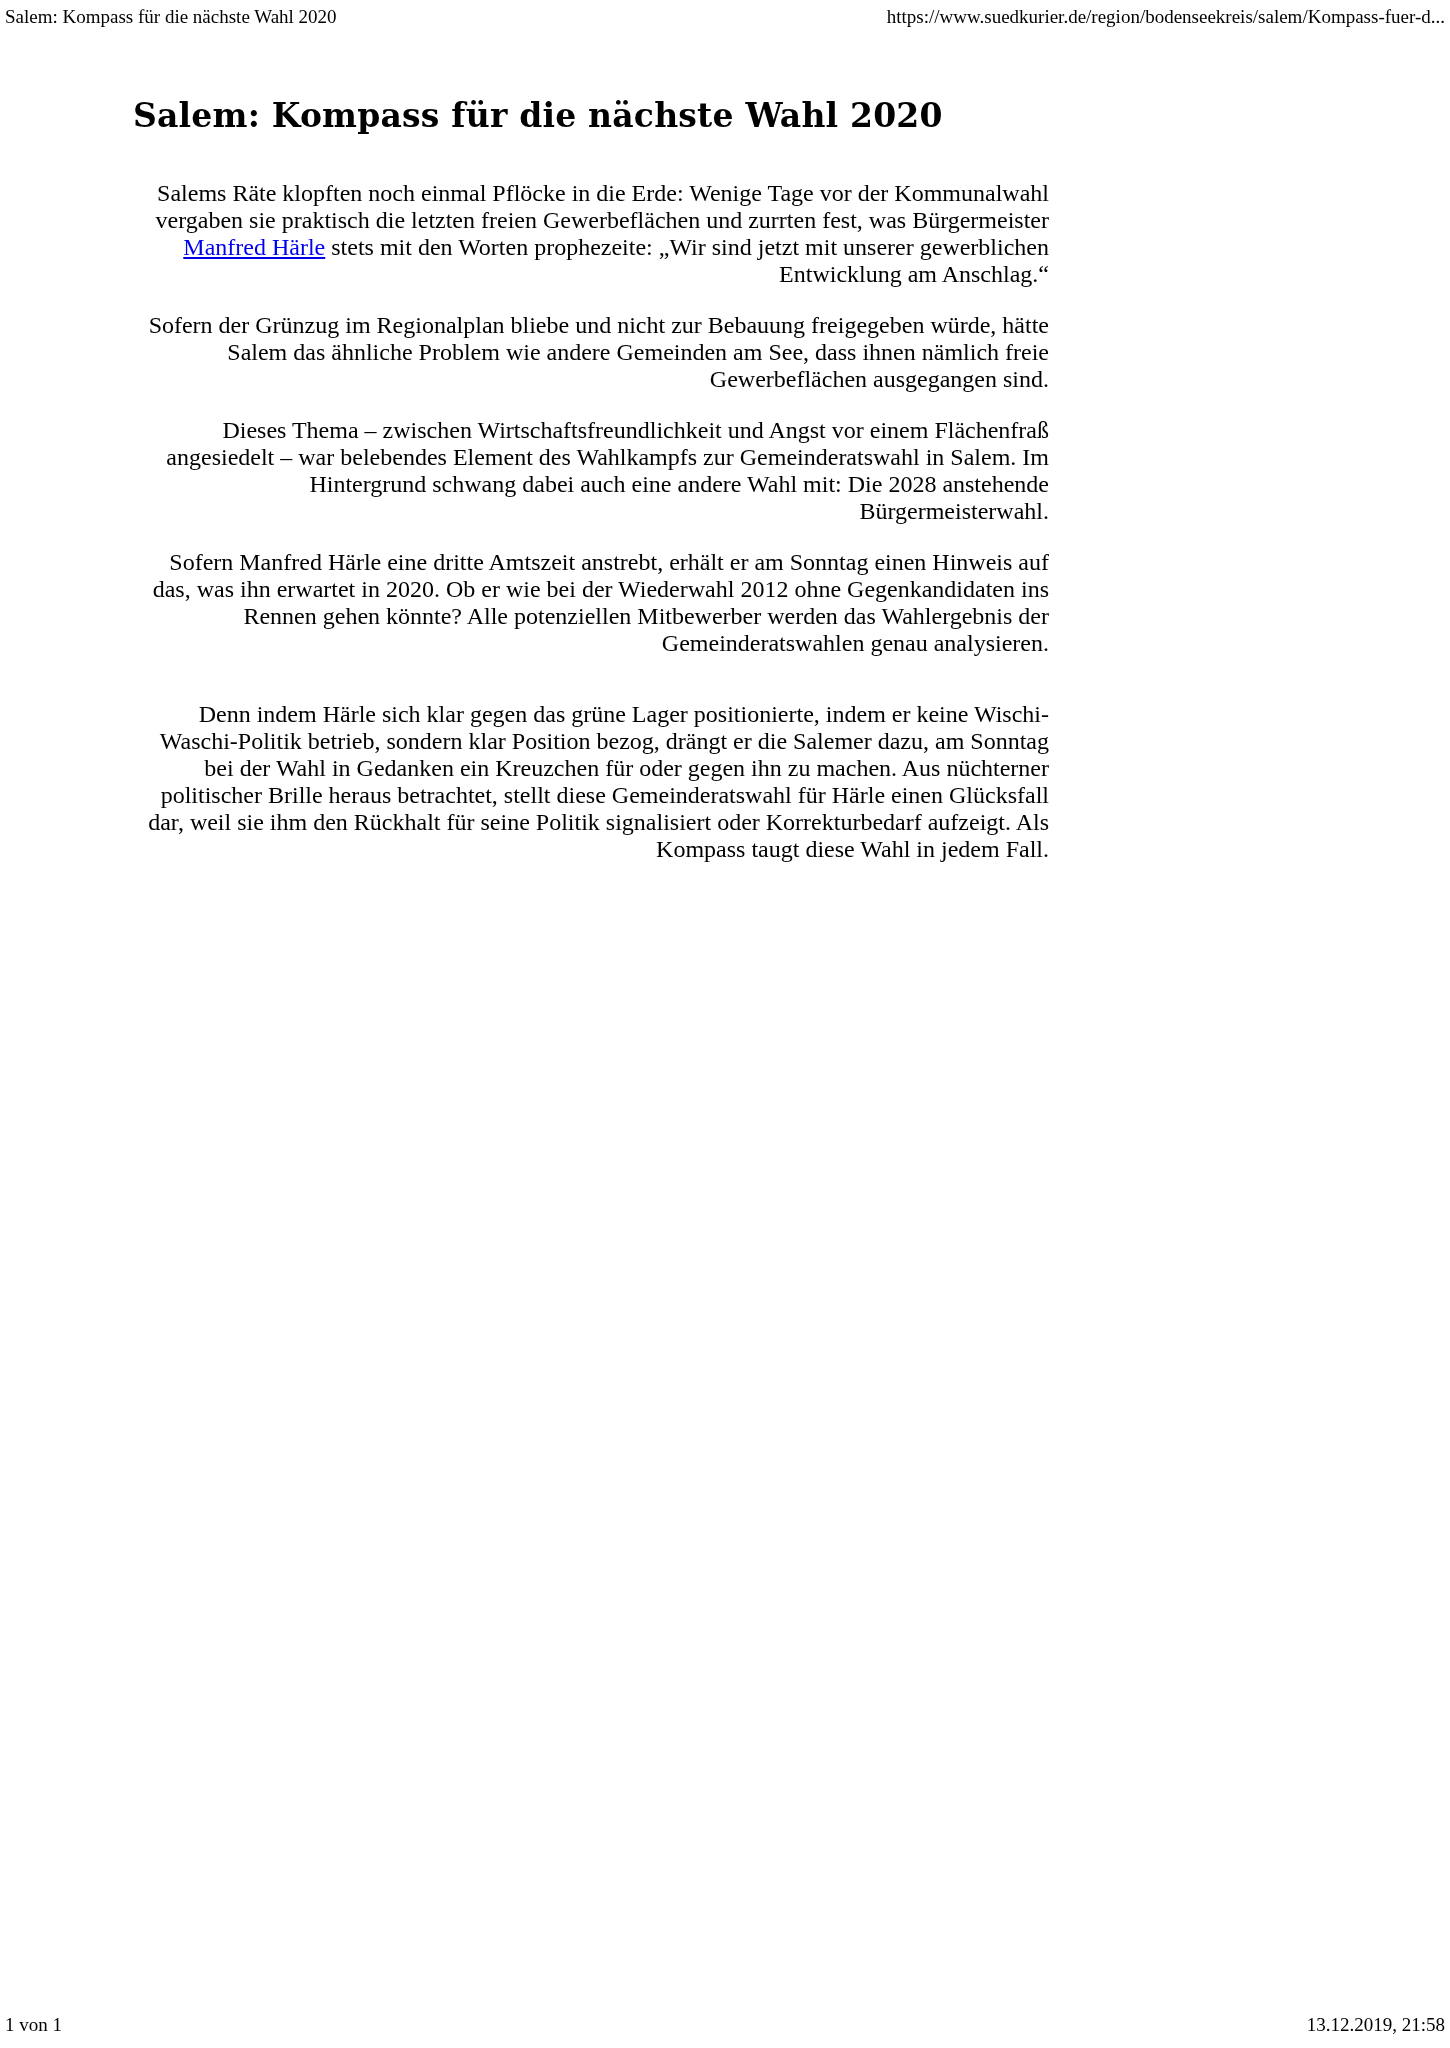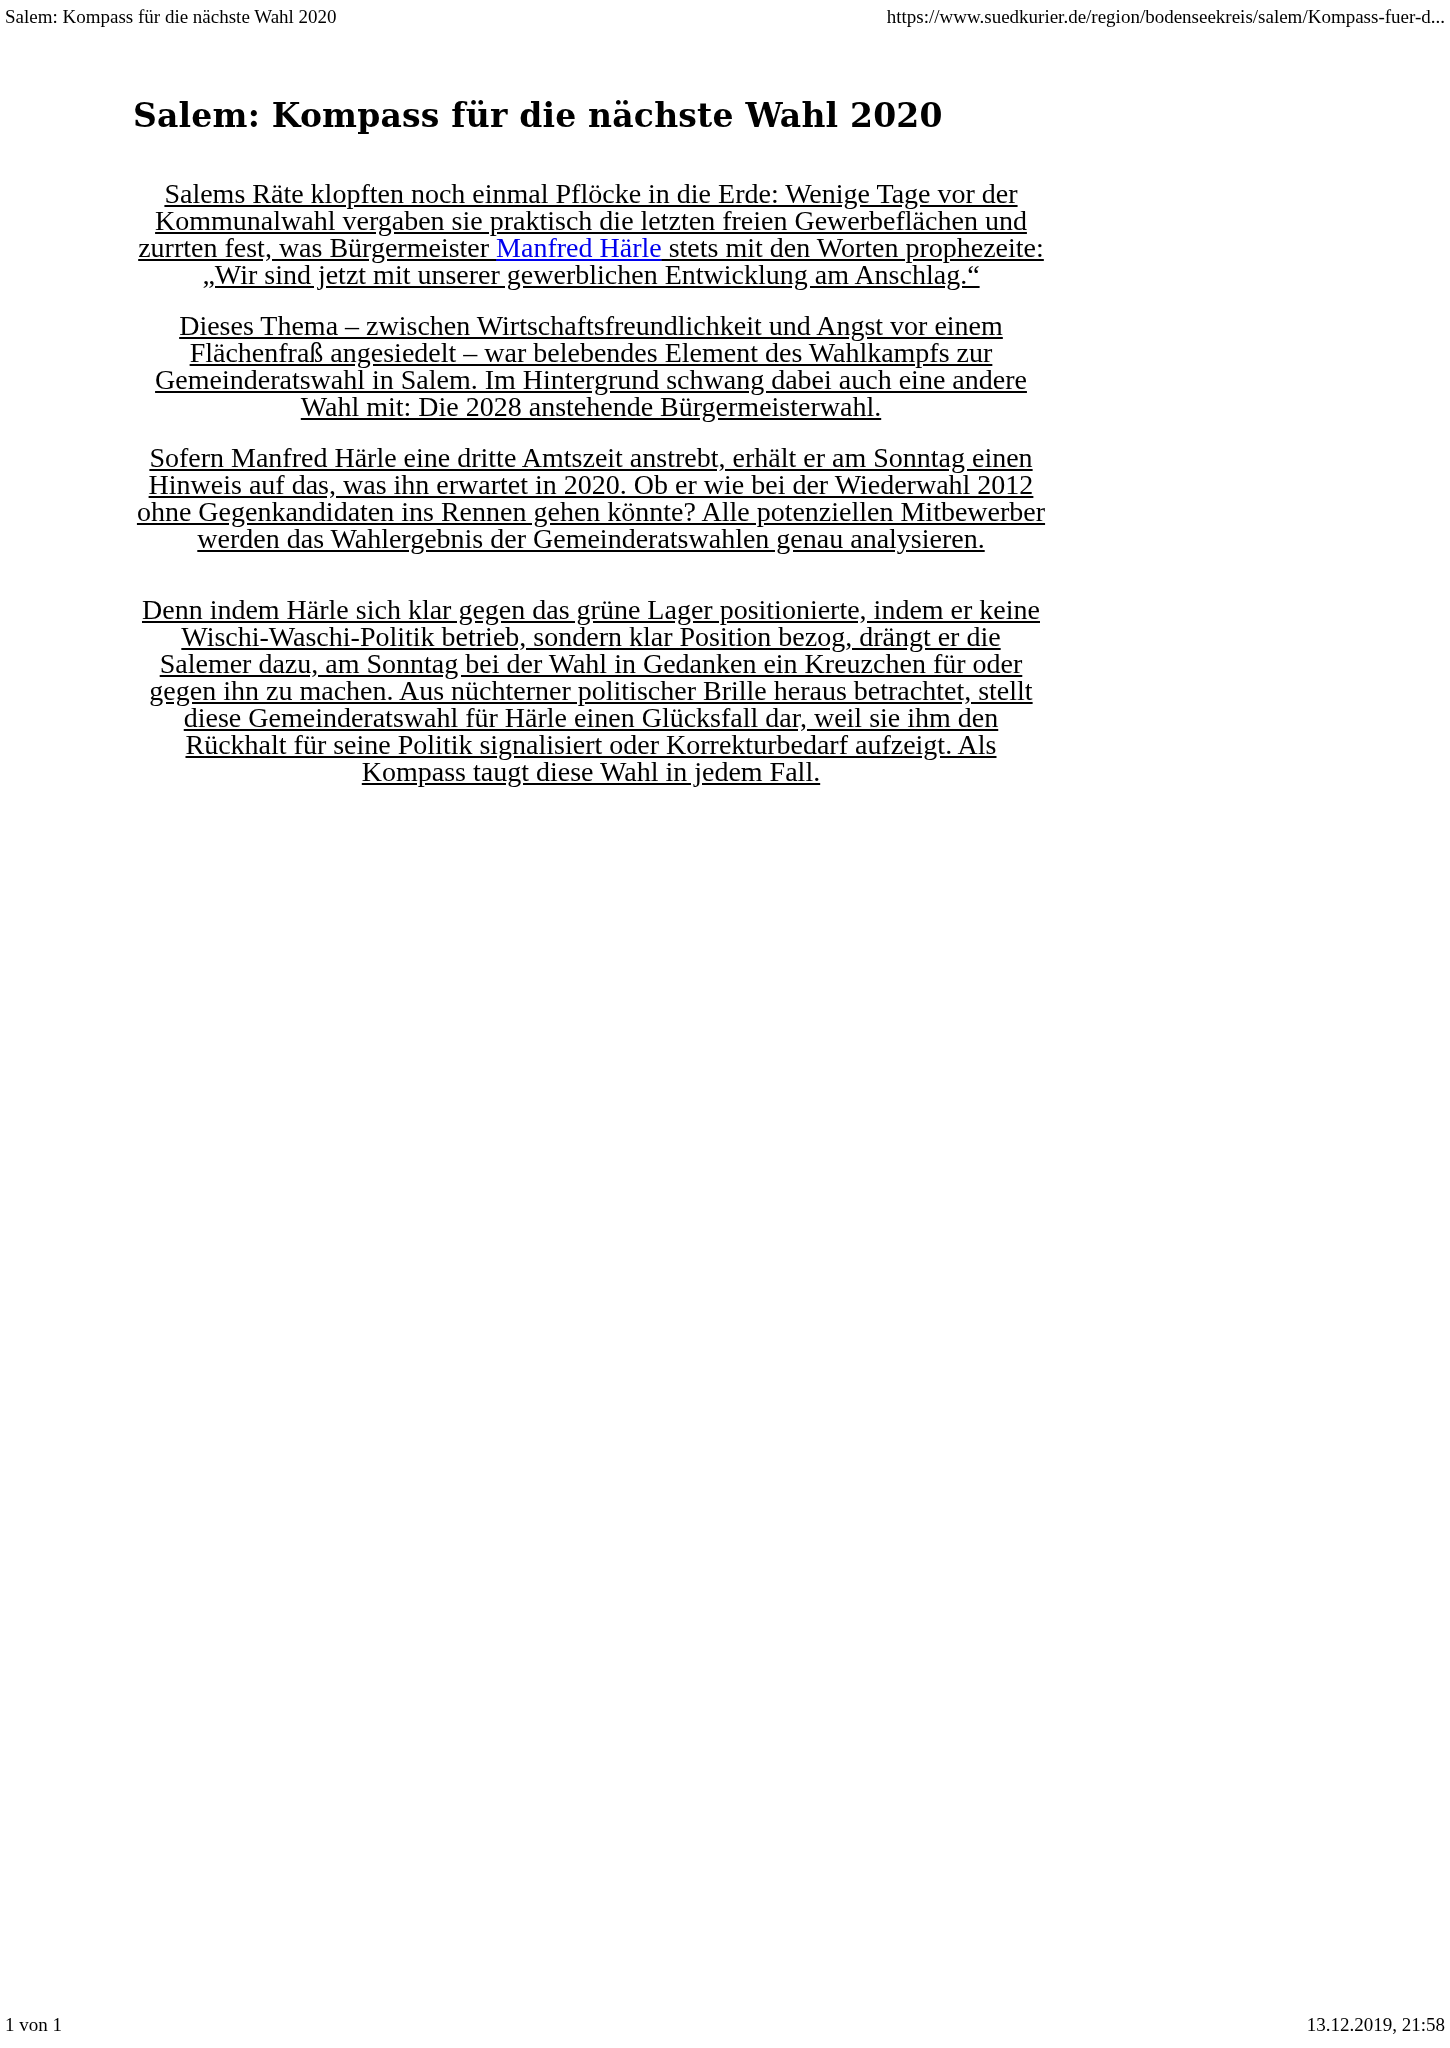--- a/index.html
+++ b/index.html
@@ -54,25 +54,24 @@
     margin-top: 90px;
     font-style: italic;
     font-size: 20px;
     line-height: 24px;
     font-family: "Liberation Serif", serif;
   }
   .body-copy {
     margin-top: 44px;
   }
   .body-copy p {
-    font-size: 28px;
+    font-size: 24px;
     line-height: 27px;
     margin-bottom: 24px;
-    text-align: center;
-    text-decoration: underline;
+    text-align: right;
   }
   .body-copy p.last {
     margin-top: 44px;
   }
   a.inline-link {
     color: #0000EE;
     text-decoration: underline;
     cursor: pointer;
   }
 </style>
@@ -86,20 +85,21 @@
 
 <main class="article">
   <h1>Salem: Kompass für die nächste Wahl 2020</h1>
 
 
   <div class="body-copy">
     <p>
       <span>Salems Räte klopften noch einmal Pflöcke in die Erde: Wenige Tage vor der Kommunalwahl vergaben sie praktisch die letzten freien Gewerbeflächen und zurrten fest, was Bürgermeister </span><a class="inline-link">Manfred Härle</a><span> stets mit den Worten prophezeite: „Wir sind jetzt mit unserer gewerblichen Entwicklung am Anschlag.“</span>
     </p>
 
+    <p>Sofern der Grünzug im Regionalplan bliebe und nicht zur Bebauung freigegeben würde, hätte Salem das ähnliche Problem wie andere Gemeinden am See, dass ihnen nämlich freie Gewerbeflächen ausgegangen sind.</p>
 
     <p>Dieses Thema – zwischen Wirtschaftsfreundlichkeit und Angst vor einem Flächenfraß angesiedelt – war belebendes Element des Wahlkampfs zur Gemeinderatswahl in Salem. Im Hintergrund schwang dabei auch eine andere Wahl mit: Die 2028 anstehende Bürgermeisterwahl.</p>
 
     <p>Sofern Manfred Härle eine dritte Amtszeit anstrebt, erhält er am Sonntag einen Hinweis auf das, was ihn erwartet in 2020. Ob er wie bei der Wiederwahl 2012 ohne Gegenkandidaten ins Rennen gehen könnte? Alle potenziellen Mitbewerber werden das Wahlergebnis der Gemeinderatswahlen genau analysieren.</p>
 
     <p class="last">Denn indem Härle sich klar gegen das grüne Lager positionierte, indem er keine Wischi-Waschi-Politik betrieb, sondern klar Position bezog, drängt er die Salemer dazu, am Sonntag bei der Wahl in Gedanken ein Kreuzchen für oder gegen ihn zu machen. Aus nüchterner politischer Brille heraus betrachtet, stellt diese Gemeinderatswahl für Härle einen Glücksfall dar, weil sie ihm den Rückhalt für seine Politik signalisiert oder Korrekturbedarf aufzeigt. Als Kompass taugt diese Wahl in jedem Fall.</p>
   </div>
 </main>
 
 <footer class="print-footer">

